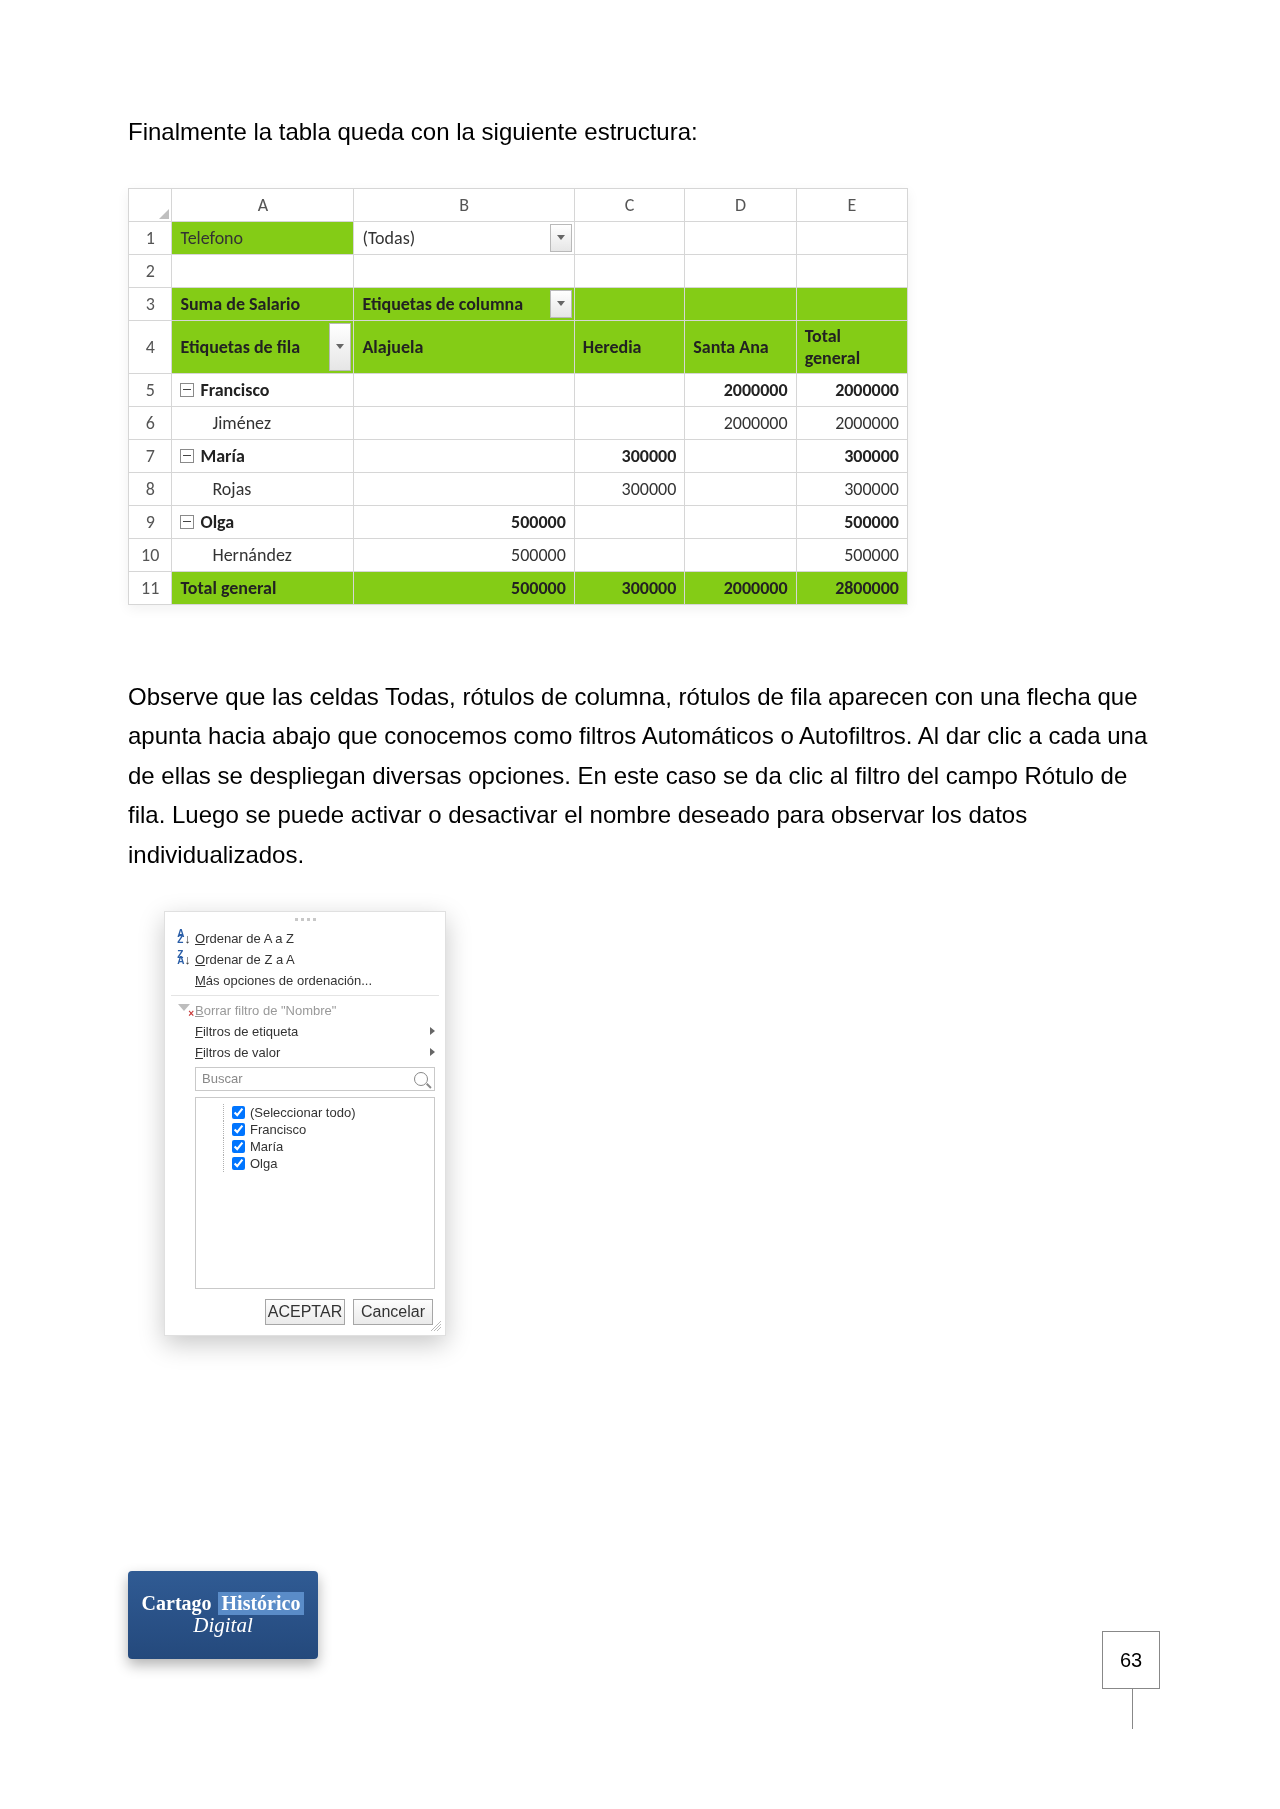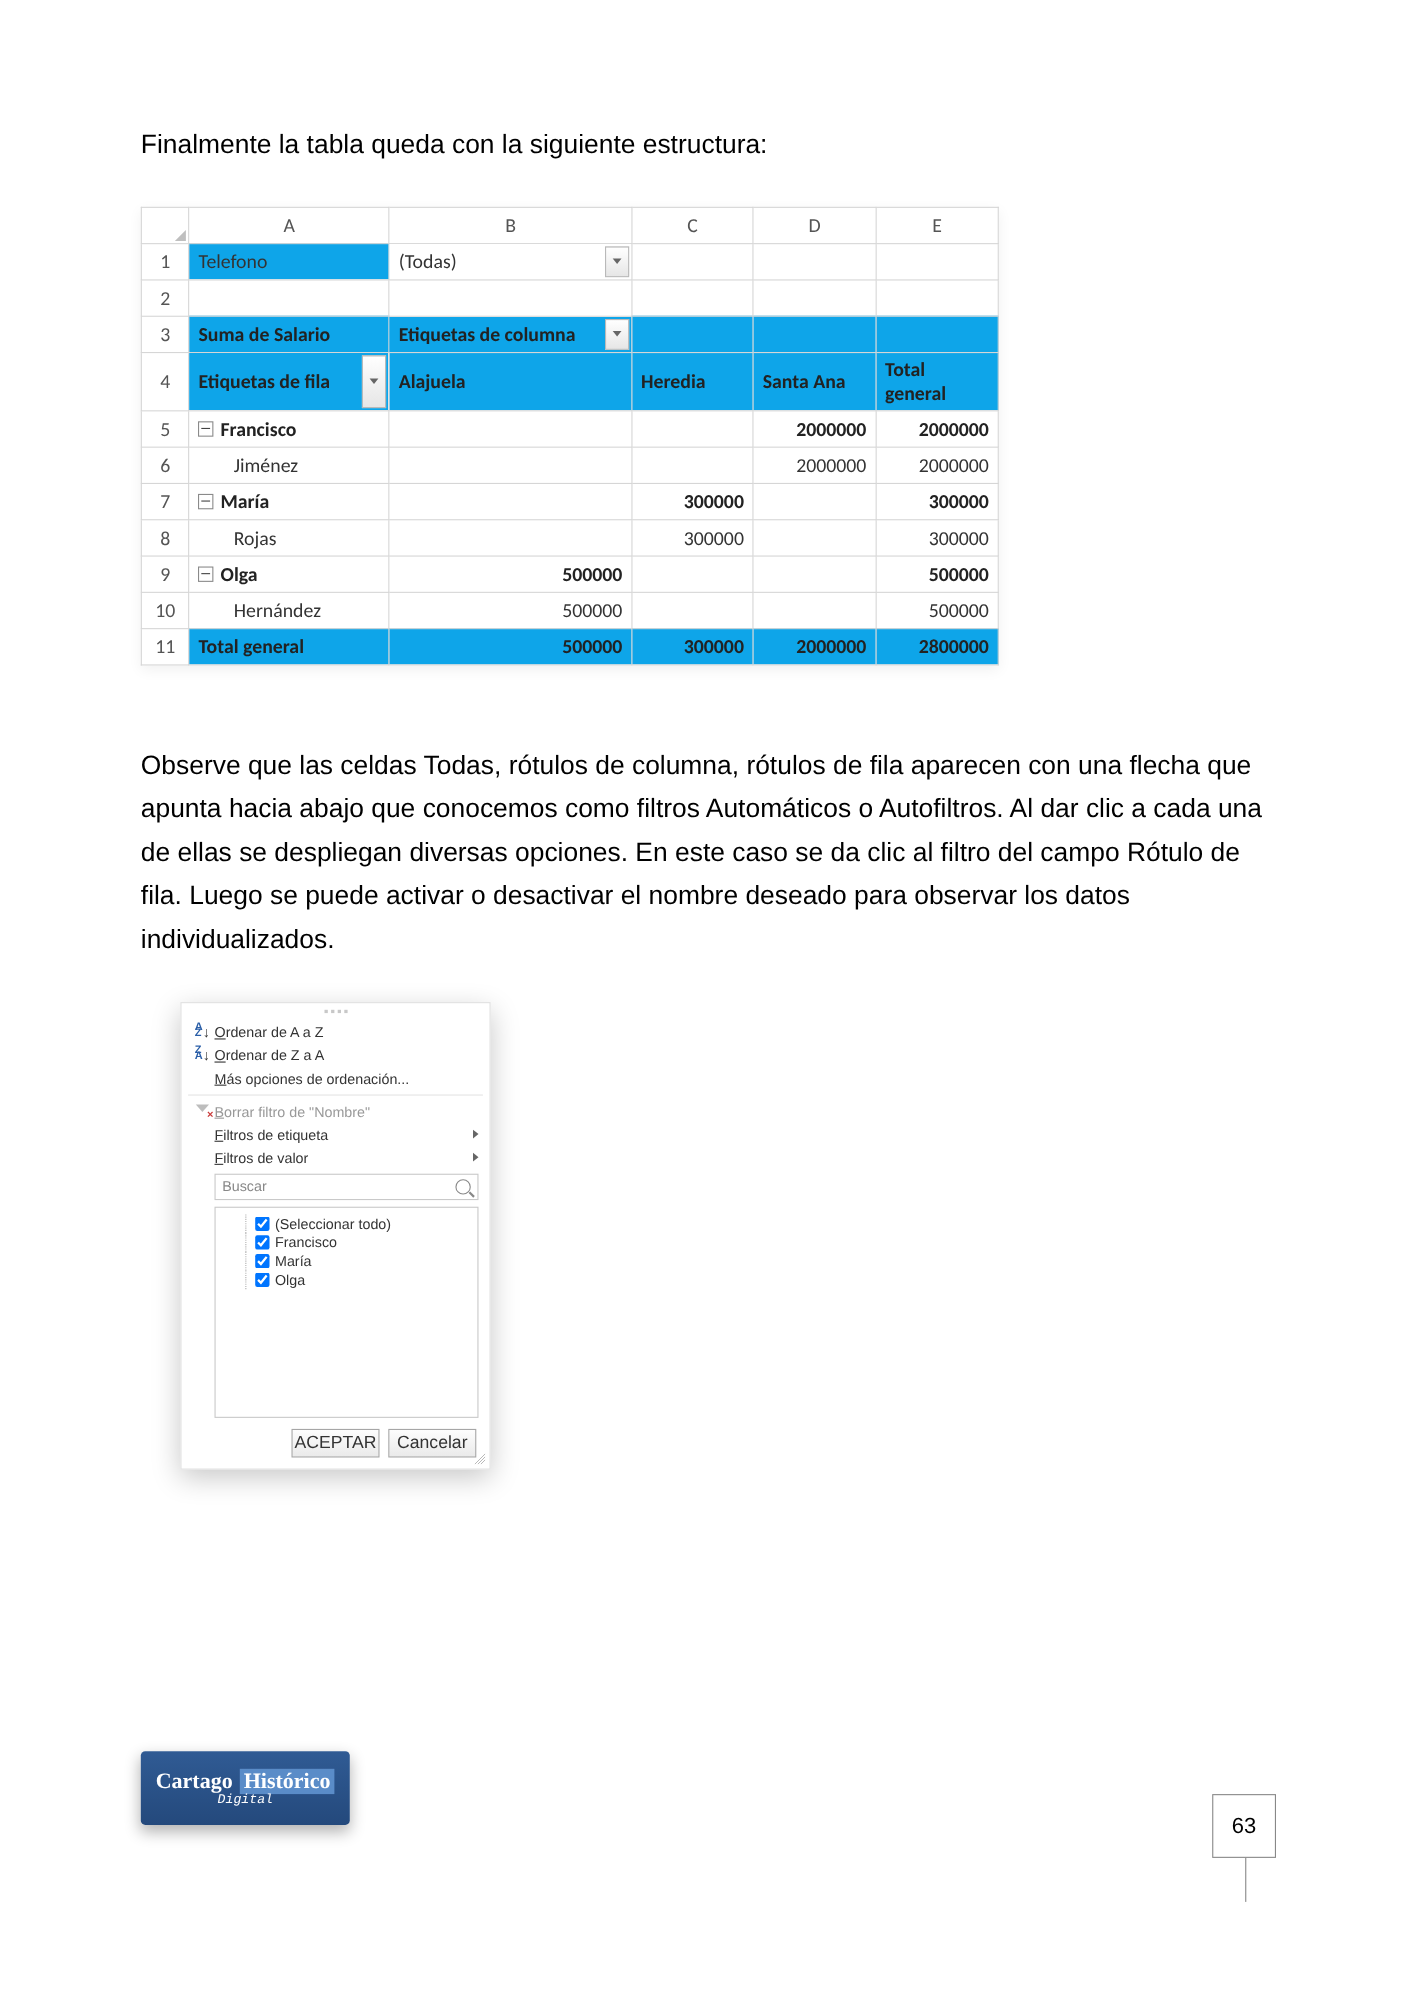--- a/index.html
+++ b/index.html
@@ -60,21 +60,21 @@
     position: relative;
   }
   .ptable .corner::after {
     content: "";
     position: absolute;
     right: 2px; bottom: 2px;
     border-style: solid;
     border-width: 0 0 10px 10px;
     border-color: transparent transparent #bfbfbf transparent;
   }
-  .ptable .blue { background: #0ea5e9; }
+  .ptable .blue { background: #84cc16; }
   .ptable .bold { font-weight: bold; color: #222; }
   .ptable .num { text-align: right; }
   .ptable .indent { padding-left: 40px; }
   .drop-cell { position: relative; padding-right: 26px !important; }
   .drop-btn {
     position: absolute; right: 2px; top: 2px; bottom: 2px;
     width: 20px;
     border: 1px solid #b9b9b9;
     background: linear-gradient(#fff,#e6e6e6);
     display: flex; align-items: center; justify-content: center;
@@ -215,31 +215,31 @@
     width:10px; height:10px;
     background:
       linear-gradient(135deg, transparent 0 50%, #b9b9b9 50% 55%, transparent 55% 65%, #b9b9b9 65% 70%, transparent 70% 80%, #b9b9b9 80% 85%, transparent 85%);
   }
 
   
   .logo {
     position: absolute;
     left: 128px;
     bottom: 150px;
-    width: 190px; height: 67px;
+    width: 190px; height: 88px;
     background: linear-gradient(#305b94, #24497c);
     border-radius: 4px;
     box-shadow: 0 6px 14px rgba(0,0,0,0.3);
     color: #fff;
     font-family: Georgia, 'Times New Roman', serif;
     display:flex; flex-direction:column; align-items:center; justify-content:center;
   }
   .logo .line1 { display:flex; align-items:center; gap:6px; font-size:20px; font-weight:bold; }
   .logo .line1 .hist { background:#5a8cc8; padding:0 4px; font-style:normal;text-align:center; }
-  .logo .line2 { font-style:italic; font-size:12px; margin-top:-2px; font-family: Liberation Mono, monospace; }
+  .logo .line2 { font-style:italic; font-size:21px; margin-top:-2px; font-family: Liberation Serif, serif; }
 
   .page-num-box {
     position:absolute;
     right: 120px;
     bottom: 120px;
     width: 56px; height: 56px;
     border: 1px solid #888;
     display:flex; align-items:center; justify-content:center;
     font-size: 20px;
   }

